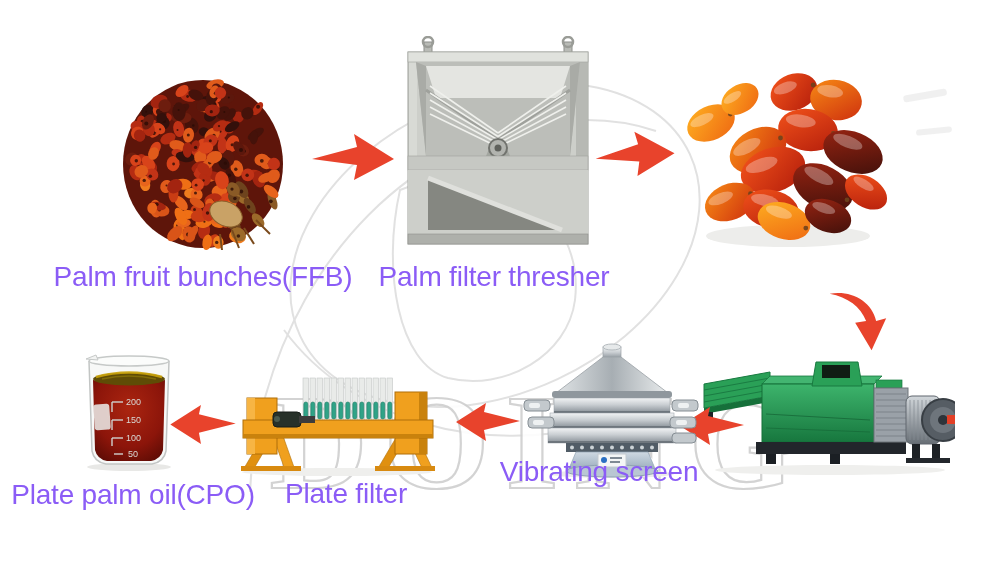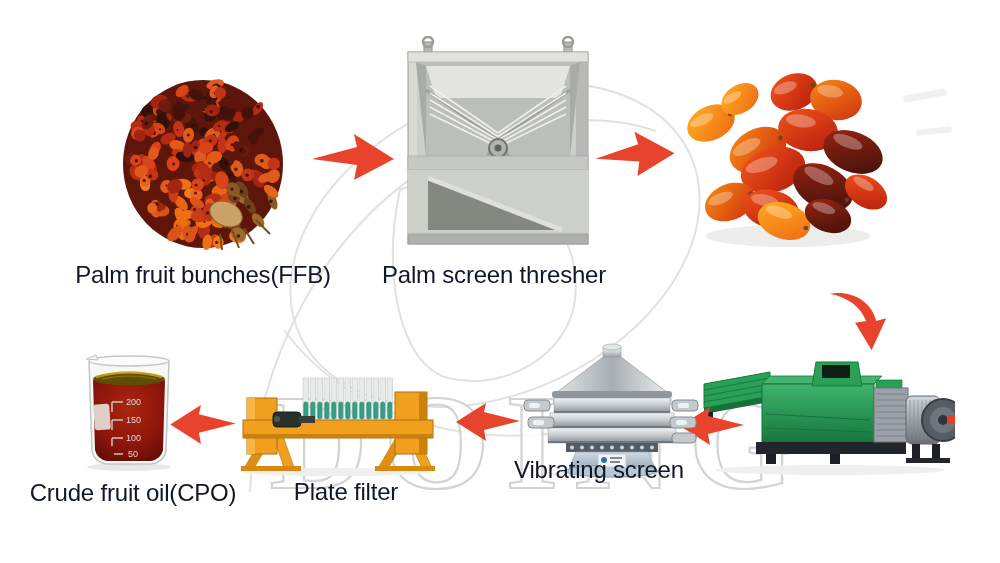--- a/index.html
+++ b/index.html
@@ -1,20 +1,20 @@
 <!DOCTYPE html>
 <html><head>
 <meta charset="utf-8">
 <style>
   html,body{margin:0;padding:0;background:#ffffff;}
   .canvas{position:relative;width:1000px;height:563px;background:#ffffff;overflow:hidden;
           font-family:"Liberation Sans",sans-serif;}
   .abs{position:absolute;}
   .stage-label{position:absolute;transform:translateX(-50%);white-space:nowrap;
-               font-size:24px;font-weight:400;color:#0f172a;letter-spacing:-0.2px;}
+               font-size:28px;font-weight:400;color:#8b5cf6;letter-spacing:-0.2px;}
   .arrow{position:absolute;}
   svg{display:block;}
 </style>
 </head>
 <body>
 
 <div class="canvas">
 
   <svg class="abs" style="left:0;top:0" width="1000" height="563" viewBox="0 0 1000 563">
     <g stroke="#dedede" stroke-width="2" fill="none" opacity="0.9">
@@ -387,21 +387,21 @@
         <ellipse cx="85.16" cy="135.78" rx="14" ry="5.7" fill="#ffffff" opacity="0.3" transform="rotate(12 93 143)"></ellipse>
         <ellipse cx="106" cy="155" rx="27" ry="18" fill="url(#pg-or)" transform="rotate(18 106 155)"></ellipse>
         <ellipse cx="98.44" cy="148.16" rx="13.5" ry="5.3999999999999995" fill="#ffffff" opacity="0.3" transform="rotate(18 106 155)"></ellipse>
         <circle cx="127.8" cy="162.1" r="2.4" fill="#6e431d" opacity="0.9"></circle>
         <ellipse cx="150" cy="150" rx="24" ry="16" fill="url(#pg-dk)" transform="rotate(20 150 150)"></ellipse>
         <ellipse cx="143.28" cy="143.92" rx="12" ry="4.8" fill="#ffffff" opacity="0.3" transform="rotate(20 150 150)"></ellipse>
       </g>
   </svg>
 
   <div class="stage-label" style="left:203px;top:261px">Palm fruit bunches(FFB)</div>
-  <div class="stage-label" style="left:494px;top:261px">Palm screen thresher</div>
+  <div class="stage-label" style="left:494px;top:261px">Palm filter thresher</div>
 
   <svg class="arrow" style="left:826px;top:287px" width="62" height="68" viewBox="0 0 68 72">
     <path d="M 4 6 C 28 2, 50 14, 55 36 L 66 33 L 50 68 L 32 38 L 44 36 C 38 20, 24 10, 4 6 Z" fill="#e8432c"></path>
   </svg>
 
   <svg class="abs" style="left:700px;top:354px" width="255" height="122" viewBox="0 0 255 122">
     <defs>
       <linearGradient id="greenG" x1="0" y1="0" x2="0" y2="1">
         <stop offset="0" stop-color="#3db46c"></stop>
           <stop offset="1" stop-color="#17773e"></stop>
@@ -609,17 +609,17 @@
       <line x1="38" y1="108" x2="47" y2="108"></line>
     </g>
     <g fill="#d9dad6" font-family="Liberation Sans, sans-serif" font-size="9">
       <text x="50" y="59">200</text>
       <text x="50" y="77">150</text>
       <text x="50" y="95">100</text>
       <text x="52" y="111">50</text>
     </g>
   </svg>
 
-  <div class="stage-label" style="left:133px;top:479px">Crude fruit oil(CPO)</div>
+  <div class="stage-label" style="left:133px;top:479px">Plate palm oil(CPO)</div>
   <div class="stage-label" style="left:346px;top:478px">Plate filter</div>
   <div class="stage-label" style="left:599px;top:456px">Vibrating screen</div>
 
 </div>
 
 </body></html>

